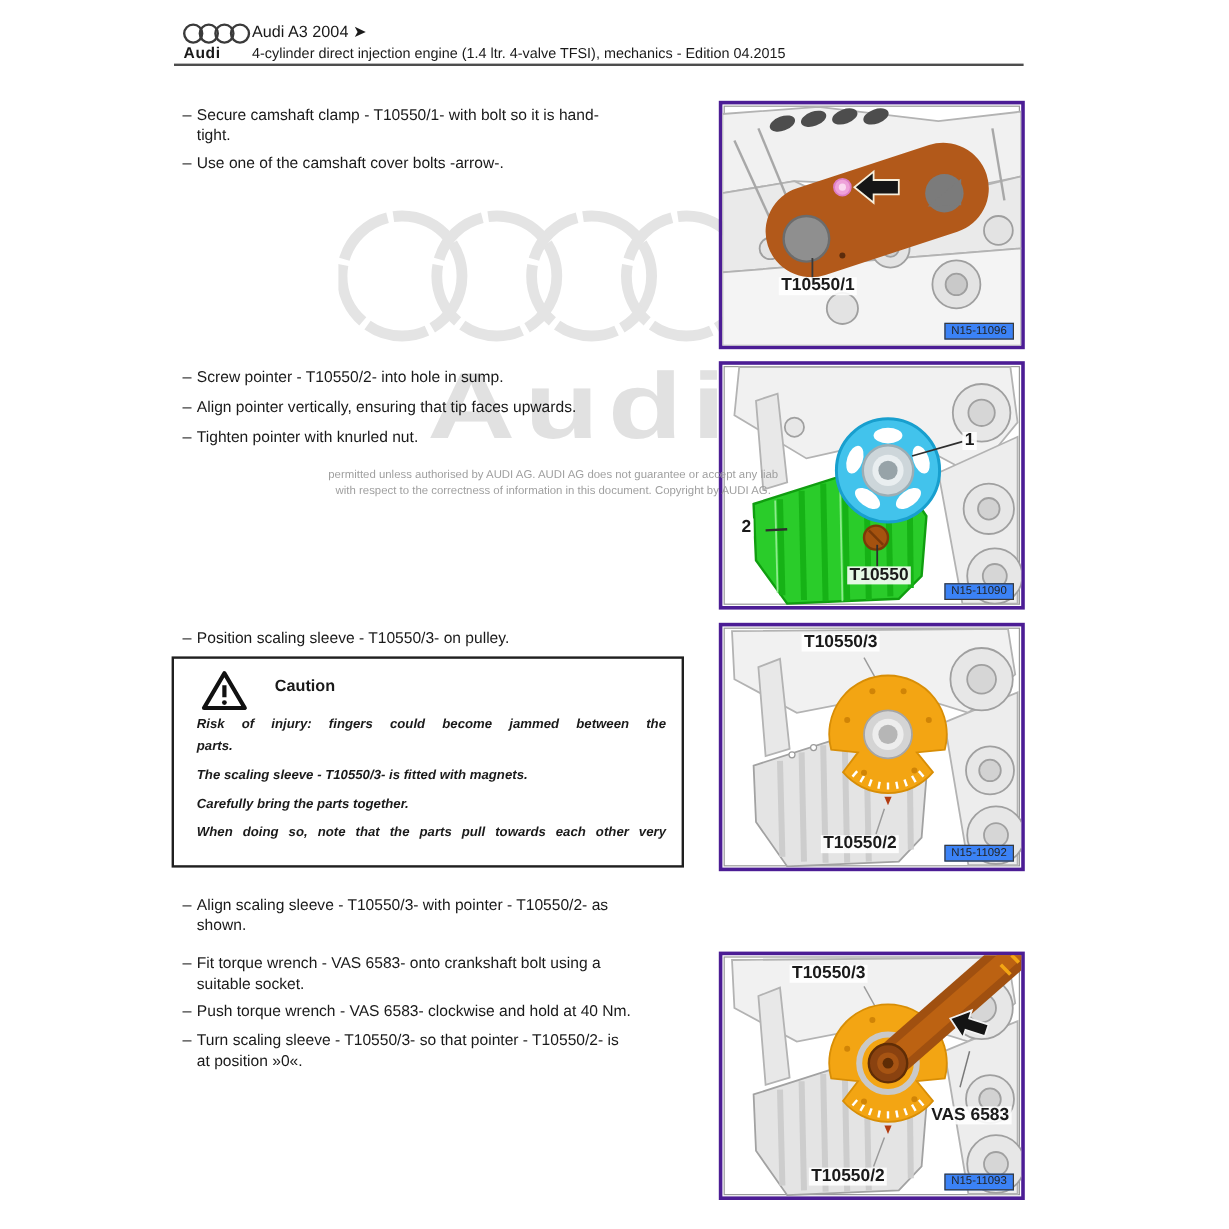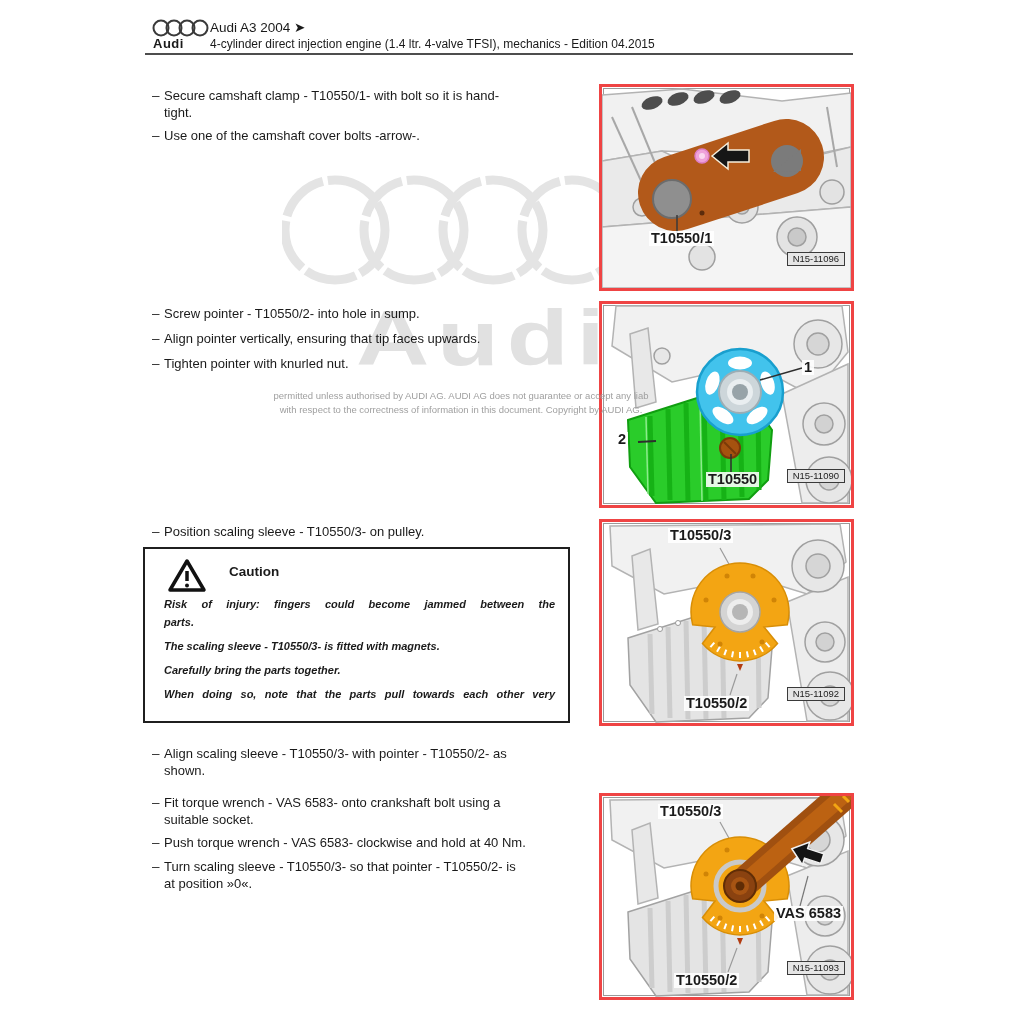--- a/index.html
+++ b/index.html
@@ -33,27 +33,27 @@
            border:2px solid #1f1f1f;box-sizing:border-box;background:#fff;z-index:4;font-weight:bold;}
   .caution-icon{position:absolute;left:22px;top:9px;}
   .caution-title{position:absolute;left:84px;top:15px;font-size:13.5px;}
   .caution-body{position:absolute;left:19px;top:47px;right:13px;}
   .caution-body p{margin:0 0 6.5px;font-size:11px;line-height:17.5px;font-style:italic;}
   .cline{display:block;}
   .cline:empty{display:none;}
   .cline.just{text-align:justify;text-align-last:justify;}
 
   
-  .fig{position:absolute;left:599px;width:255px;height:207px;border:3px solid #ef4444;
+  .fig{position:absolute;left:599px;width:255px;height:207px;border:3px solid #4c1d95;
        box-sizing:border-box;z-index:3;}
   .fig::before{content:"";position:absolute;inset:1px;border:1px solid #9a9a9a;pointer-events:none;}
   .fig svg{position:absolute;left:0;top:0;}
   .fig-label{position:absolute;font-size:14.5px;font-weight:bold;line-height:1.05;
              background:rgba(255,255,255,.88);padding:0 2px;white-space:nowrap;}
-  .fig-ref{position:absolute;right:6px;bottom:22px;border:1px solid #3a3a3a;background:#e5e5e5;
+  .fig-ref{position:absolute;right:6px;bottom:5px;border:1px solid #3a3a3a;background:#3b82f6;
            font-size:9.5px;line-height:12px;padding:0 5px;color:#222;}
 </style>
 </head>
 <body>
 
 <div class="page">
 
   <svg class="hdr-logo" width="58" height="34" viewBox="0 0 58 34">
     <g fill="none" stroke="#3a3a3a" stroke-width="2">
       <circle cx="9" cy="9" r="7.5"></circle>
@@ -357,18 +357,18 @@
       <line x1="241" y1="0" x2="247" y2="6" stroke="#f3a513" stroke-width="3"></line>
       <circle cx="138" cy="90" r="16" fill="#8a4210" stroke="#602d06" stroke-width="2"></circle>
       <circle cx="138" cy="90" r="9" fill="#a75413"></circle>
         <circle cx="138" cy="90" r="4.5" fill="#5f2c05"></circle>
       <g transform="translate(206,58) rotate(18)">
         <polygon points="-17,0 -2,-12 -2,-5 15,-5 15,5 -2,5 -2,12" fill="#141414" stroke="#f2f2f2" stroke-width="1.5"></polygon>
       </g>
       <line x1="198" y1="110" x2="206" y2="80" stroke="#777" stroke-width="1.2"></line>
     </svg>
     <span class="fig-label" style="left:56px;top:8px">T10550/3</span>
-    <span class="fig-label" style="left:172px;top:110px">VAS 6583</span>
+    <span class="fig-label" style="left:172px;top:126px">VAS 6583</span>
     <span class="fig-label" style="left:72px;top:177px">T10550/2</span>
     <span class="fig-ref">N15-11093</span>
   </figure>
 
 </div>
 
 </body></html>

